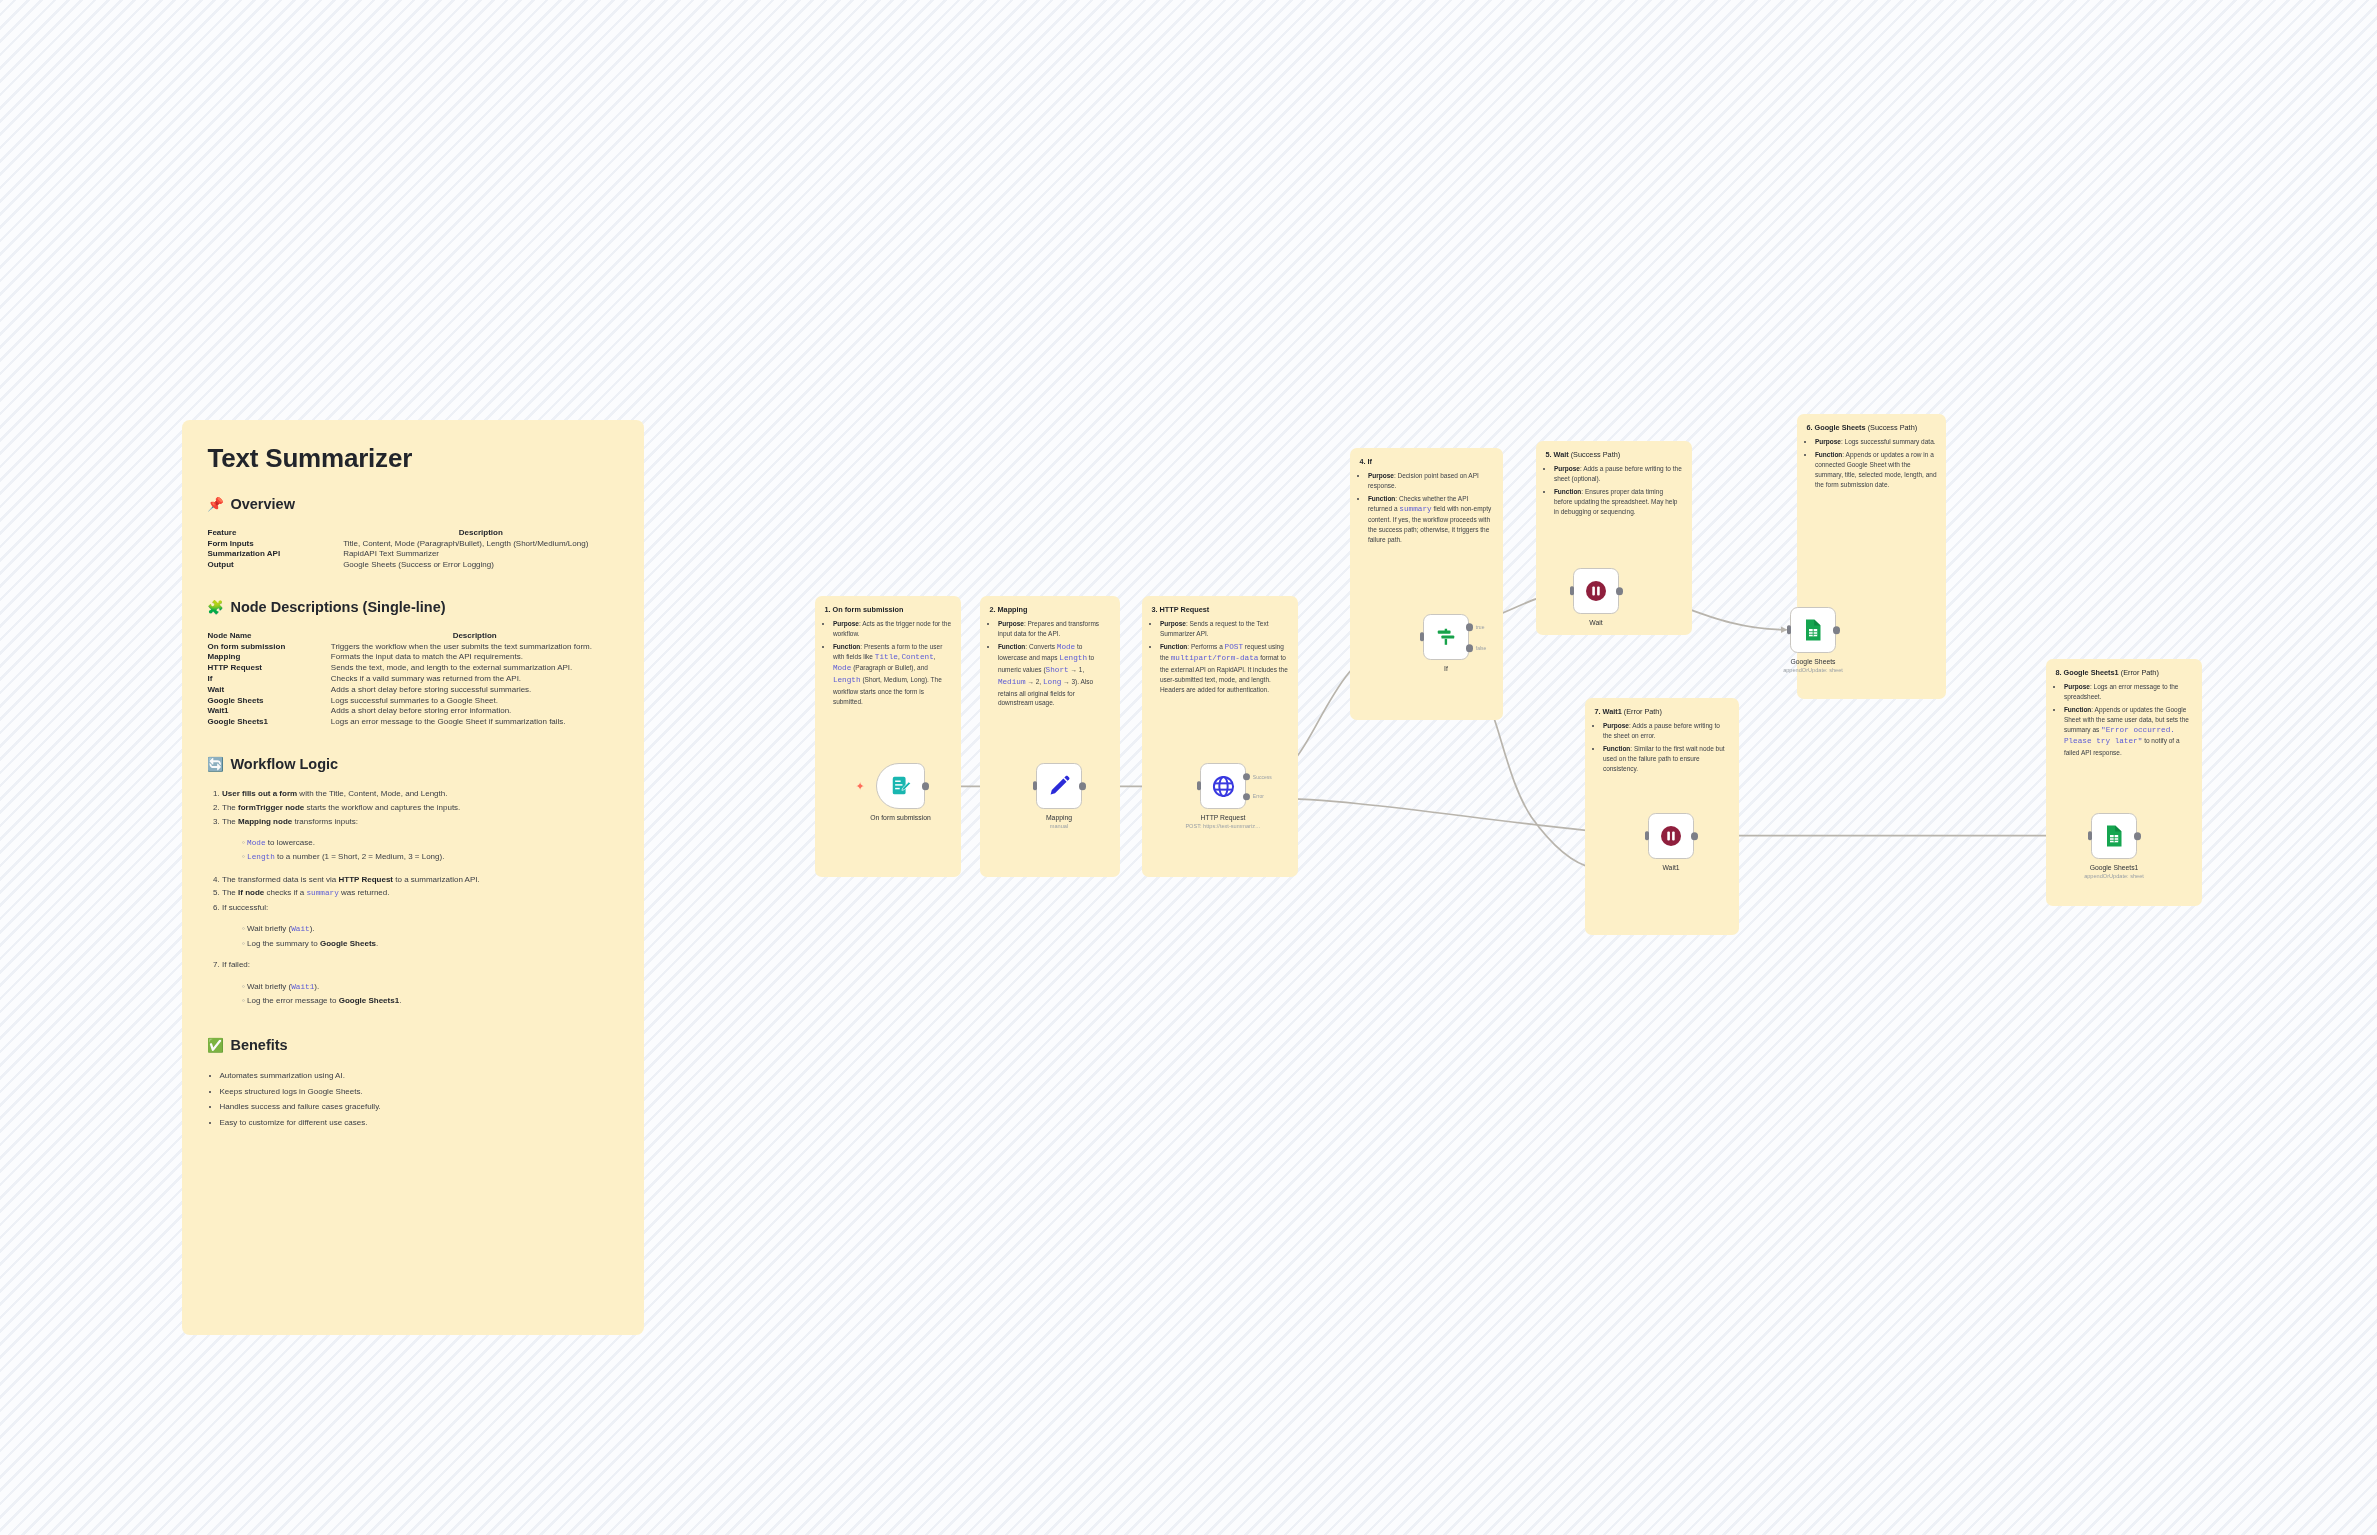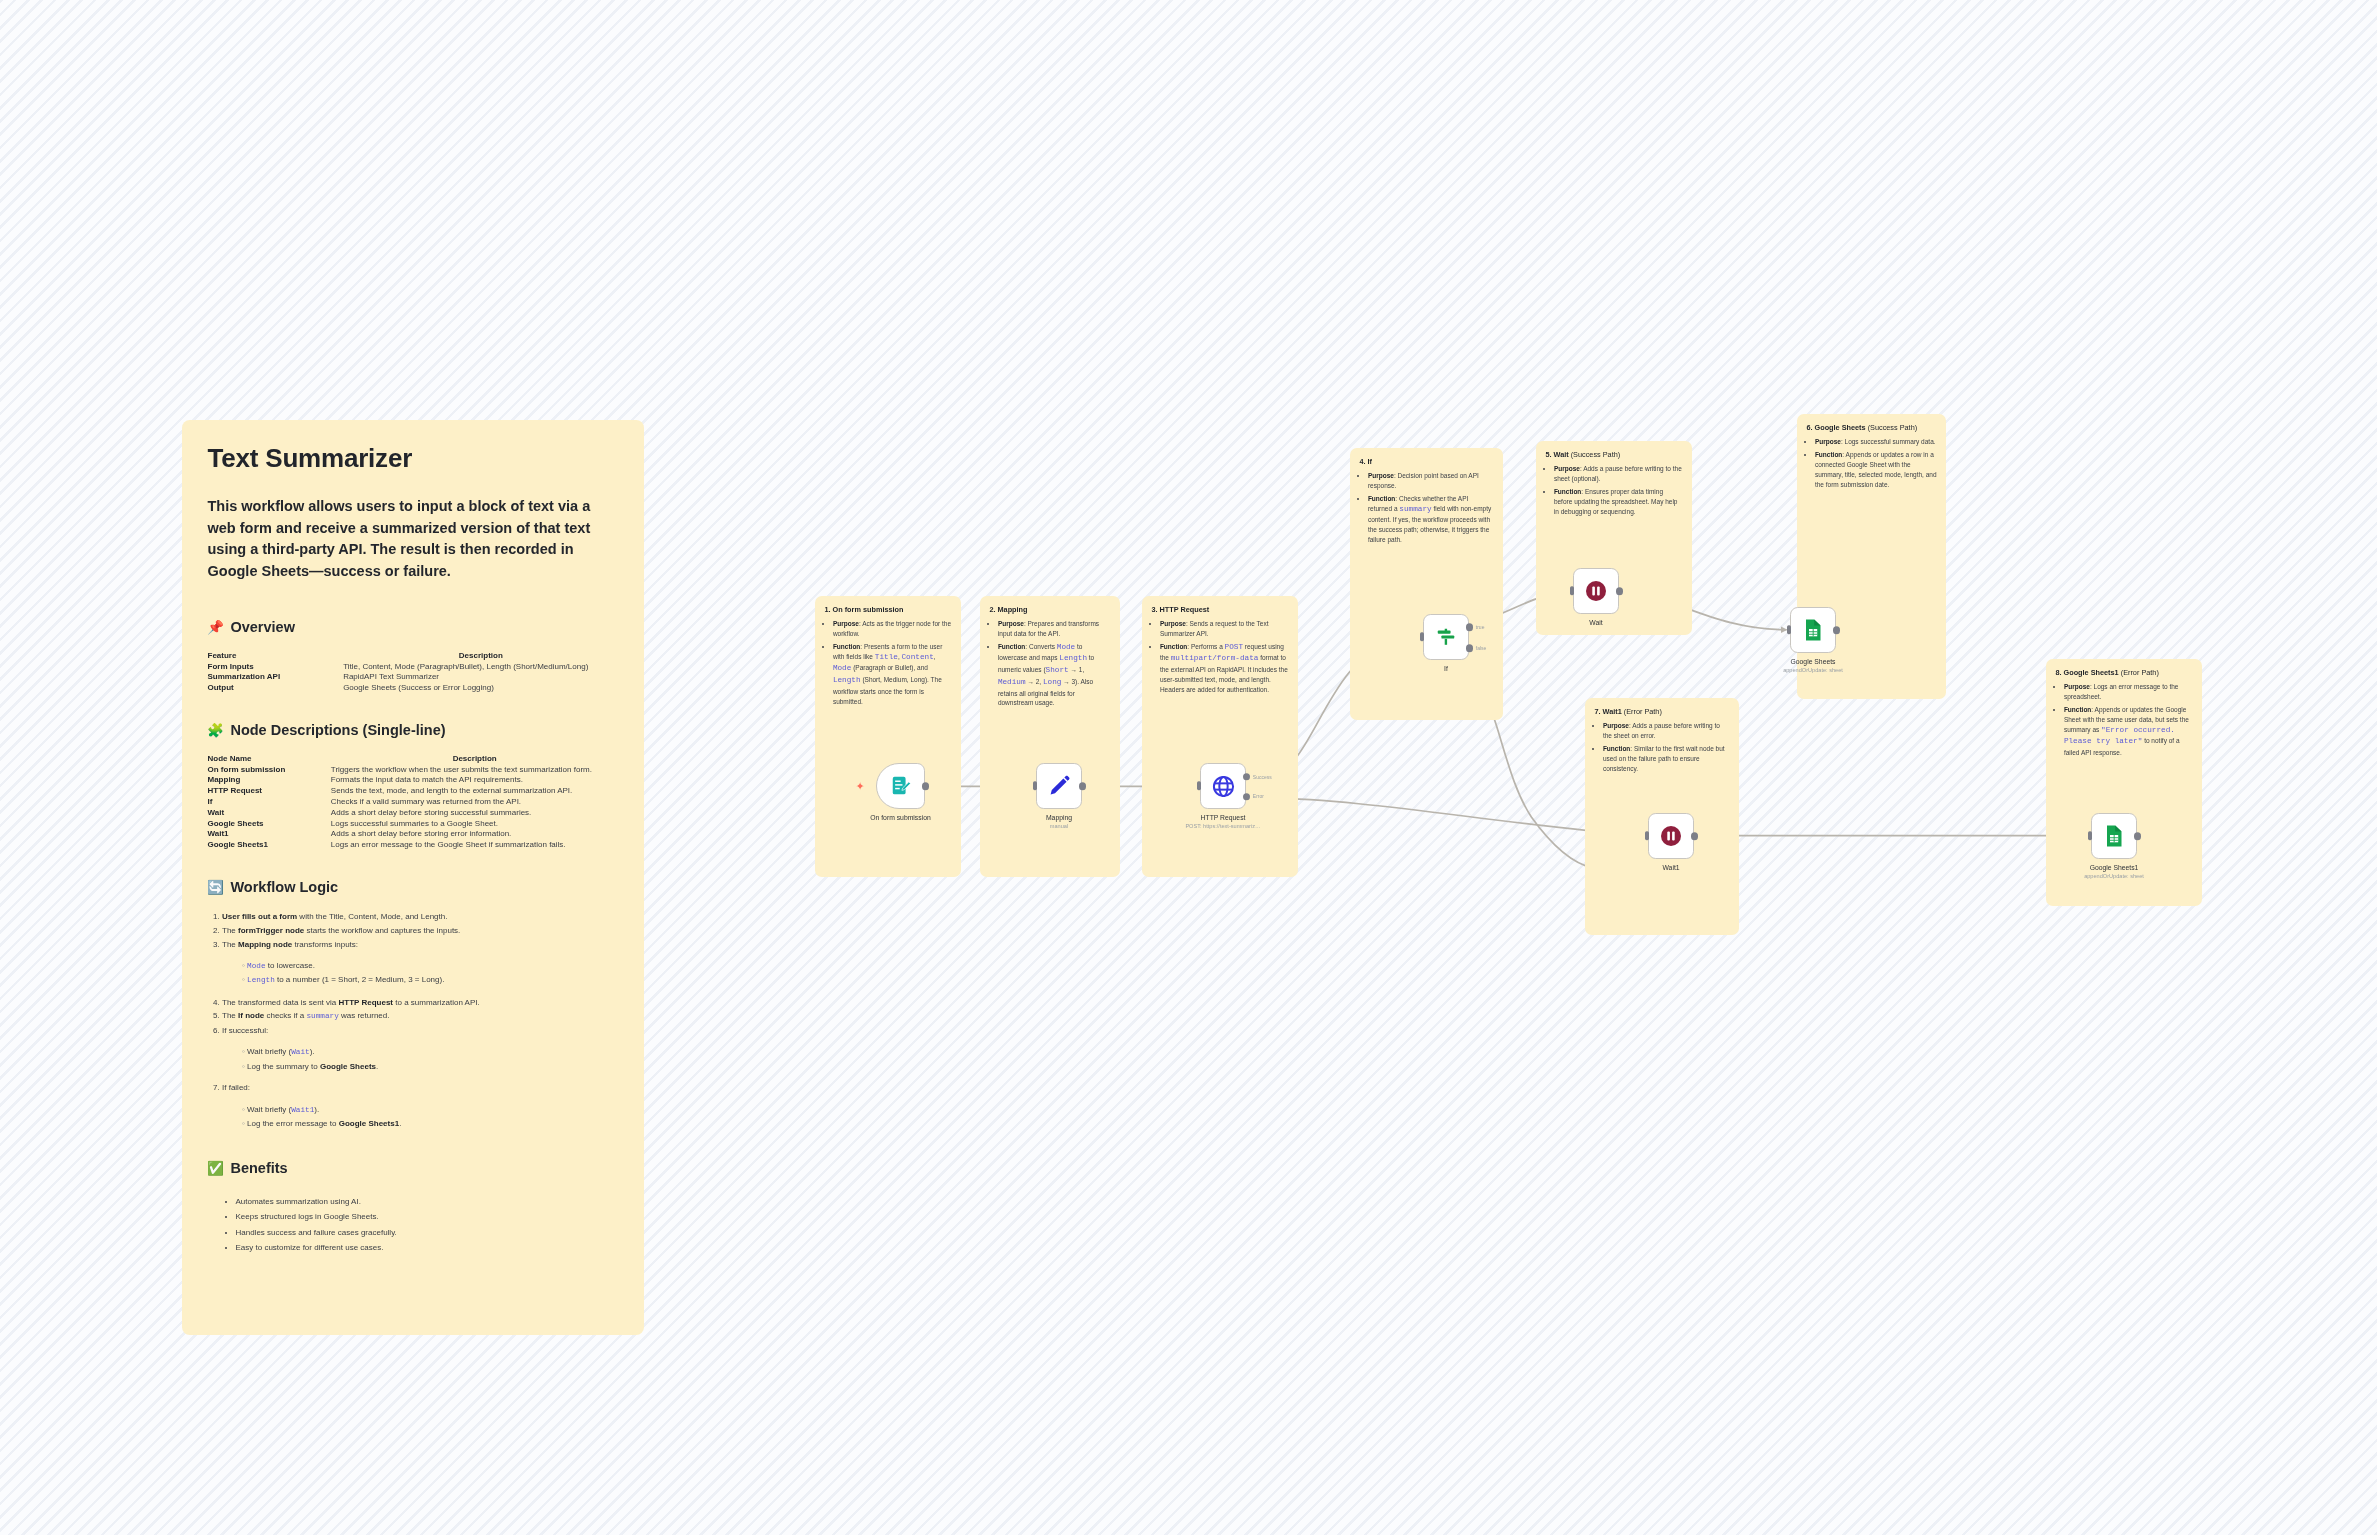--- a/index.html
+++ b/index.html
@@ -39,21 +39,21 @@
   table.kv{border-collapse:collapse;width:100%;font-size:8px;margin:0 0 29px 0;}
   table.kv th{font-weight:700;padding:0.9px 0;text-align:center;color:#24272d;}
   table.kv th.l{text-align:left;}
   table.kv td{padding:0.9px 0;vertical-align:top;color:#3a3d44;}
   table.kv td.k{font-weight:700;color:#24272d;white-space:nowrap;padding-right:3.4px;}
 
   ol.logic{margin:0 0 29px 0;padding-left:14.5px;font-size:8px;line-height:1.72;color:#3a3d44;}
   ol.logic>li{margin:0;}
   ol.logic ul{margin:8px;padding-left:12px;list-style:none;}
   ol.logic ul li:before{content:"◦ ";color:#8a8d94;}
-  ul.bens{margin:16px;padding-left:12px;font-size:8px;line-height:1.95;color:#3a3d44;}
+  ul.bens{margin:0;padding-left:12px;font-size:8px;line-height:1.95;color:#3a3d44;}
   b{font-weight:700;color:#1f2228;}
   code{font-family:"Liberation Mono","DejaVu Sans Mono",monospace;color:#5b5bd6;font-size:7.7px;}
 
   
   .nsticky{position:absolute;background:#fdf0c8;border-radius:6.8px;box-sizing:border-box;padding:8.5px 9.4px;}
   .nsticky .ntitle{font-size:7.3px;font-weight:700;color:#24272d;line-height:1.35;margin:0 0 4.3px 0;}
   .nsticky .ntitle span.reg{font-weight:400;}
   .nsticky ul{margin:0;padding-left:8.5px;list-style:disc;}
   .nsticky li{font-size:6.5px;line-height:1.52;color:#3d4047;margin-bottom:3.4px;}
   .nsticky li b{font-weight:700;color:#20232a;}
@@ -78,21 +78,20 @@
 
   svg.wires{position:absolute;left:0;top:0;width:2377px;height:1536px;pointer-events:none;}
 </style>
 </head>
 <body>
 
 <div class="canvas">
 
   <div class="sticky doc" style="left:182px;top:420px;width:462px;height:915px;padding:24px 25.5px;">
     <h1>Text Summarizer</h1>
-    <p class="lead">This workflow allows users to input a block of text via a web form and receive a summarized version of that text using a third-party API. The result is then recorded in Google Sheets—success or failure.</p>
 
     <h2>
       <span class="emoji">📌</span>
       <span>Overview</span>
     </h2>
     <table class="kv">
       <thead>
           <tr>
         <th class="l" style="width:33%">Feature</th>
         <th>Description</th>

